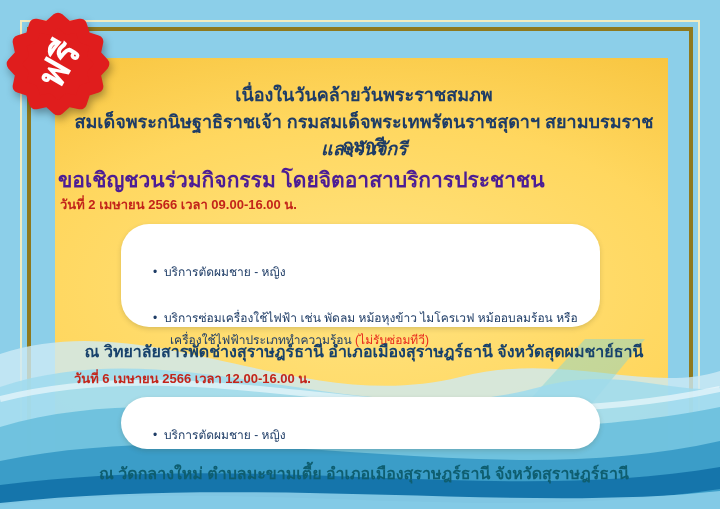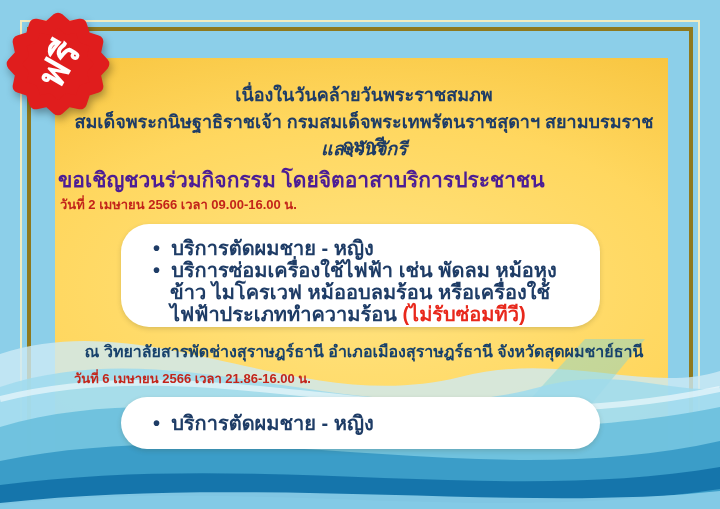--- a/index.html
+++ b/index.html
@@ -39,22 +39,22 @@
   .date-2 { top:368px; left:74px; }
 
   .service-box {
     background:#ffffff; border-radius:28px;
     box-shadow:0 2px 5px rgba(60,60,20,0.18);
   }
   .box-1 { top:224px; left:121px; width:479px; height:103px; padding:13px 18px 0 32px; }
   .box-2 { top:397px; left:121px; width:479px; height:52px; border-radius:26px;
     display:flex; align-items:center; padding-left:32px; }
   .service-item {
-    font-size:20px; font-weight:bold; color:#1e3c66; line-height:22px;
-    padding-left:17px; text-indent:-17px;
+    font-size:12px; font-weight:normal; color:#1e3c66; line-height:22px;
+    padding-left:17px; text-indent:-17px;margin-top:24px;
   }
   .service-item::before { content:"\2022\00a0"; color:#1e3c66; }
   .service-note { color:#e8281c; }
 
   .location-line { left:58px; right:50px; text-align:center;
     font-size:16px; font-weight:bold; white-space:nowrap; }
   .location-1 { top:339px; color:#17416b; }
   .location-2 { top:461px; color:#0e5e70; }
 
   
@@ -101,28 +101,29 @@
       <div class="service-item">
         <span>บริการตัดผมชาย - หญิง</span>
       </div>
       <div class="service-item">
         <span>บริการซ่อมเครื่องใช้ไฟฟ้า เช่น พัดลม หม้อหุงข้าว ไมโครเวฟ หม้ออบลมร้อน หรือเครื่องใช้ไฟฟ้าประเภททำความร้อน </span><span class="service-note">(ไม่รับซ่อมทีวี)</span>
       </div>
     </div>
 
     <div class="location-line location-1">ณ วิทยาลัยสารพัดช่างสุราษฎร์ธานี อำเภอเมืองสุราษฎร์ธานี จังหวัดสุดผมชาย์ธานี</div>
 
-    <div class="date-line date-2">วันที่ 6 เมษายน 2566 เวลา 21.86-16.00 น.</div>
+    <div class="date-line date-2">วันที่ 6 เมษายน 2566 เวลา 12.00-16.00 น.</div>
 
     <div class="service-box box-2">
       <div class="service-item">
         <span>บริการตัดผมชาย - หญิง</span>
       </div>
     </div>
 
+    <div class="location-line location-2">ณ วัดกลางใหม่ ตำบลมะขามเตี้ย อำเภอเมืองสุราษฎร์ธานี จังหวัดสุราษฎร์ธานี</div>
   </div>
 
   <div class="badge">
     <svg viewBox="0 0 120 120" width="116" height="112">
       <polygon points="108,60 98.6,70.35 101.57,84 88.28,88.28 84,101.57 70.35,98.64 60,108 49.65,98.64 36,101.57 31.72,88.28 18.43,84 21.36,70.35 12,60 21.36,49.65 18.43,36 31.72,31.72 36,18.43 49.65,21.36 60,12 70.35,21.36 84,18.43 88.28,31.72 101.57,36 98.64,49.65" fill="#e01d1d" stroke="#e01d1d" stroke-width="14" stroke-linejoin="round"></polygon>
     </svg>
     <div class="badge-label">ฟรี</div>
   </div>
 
 </div>

